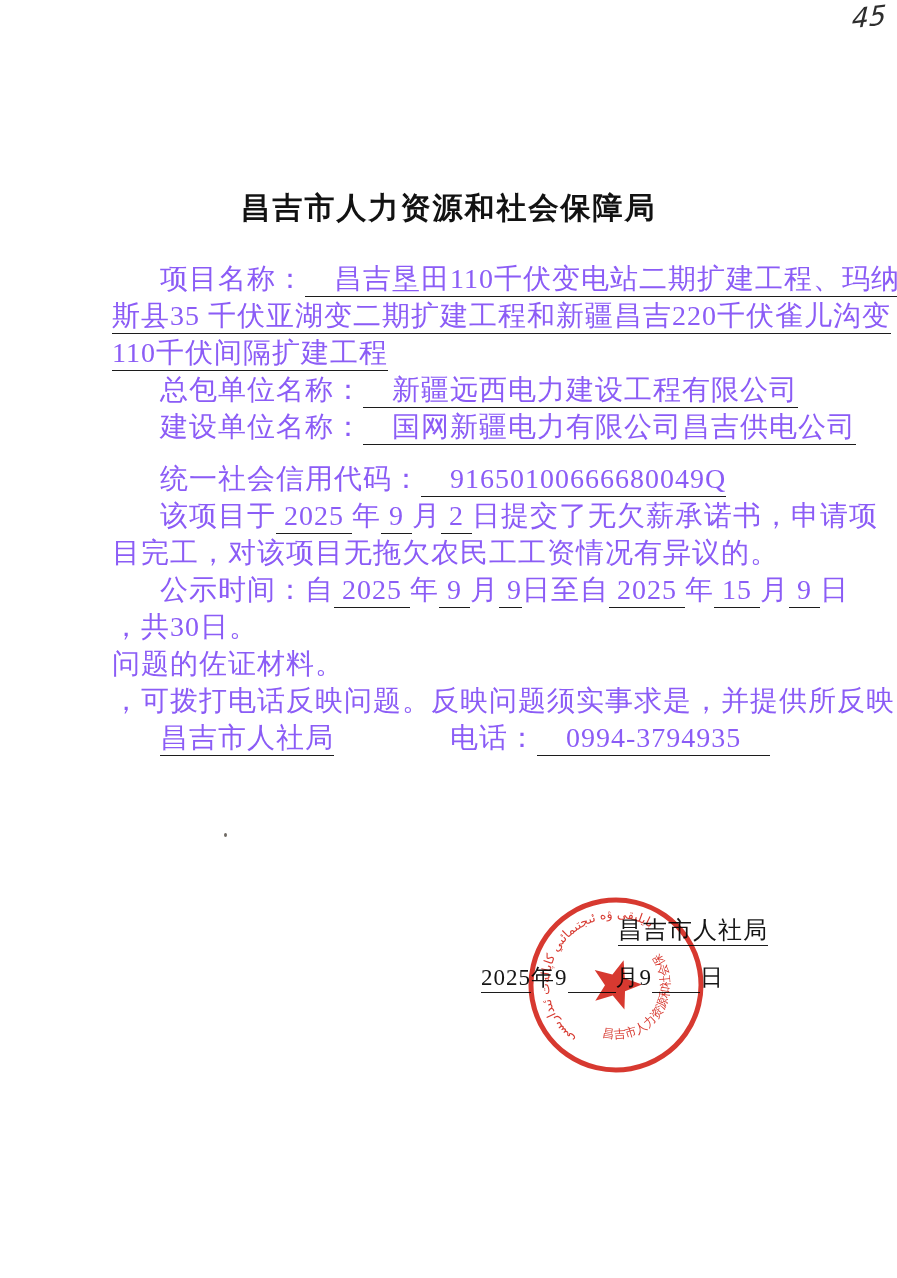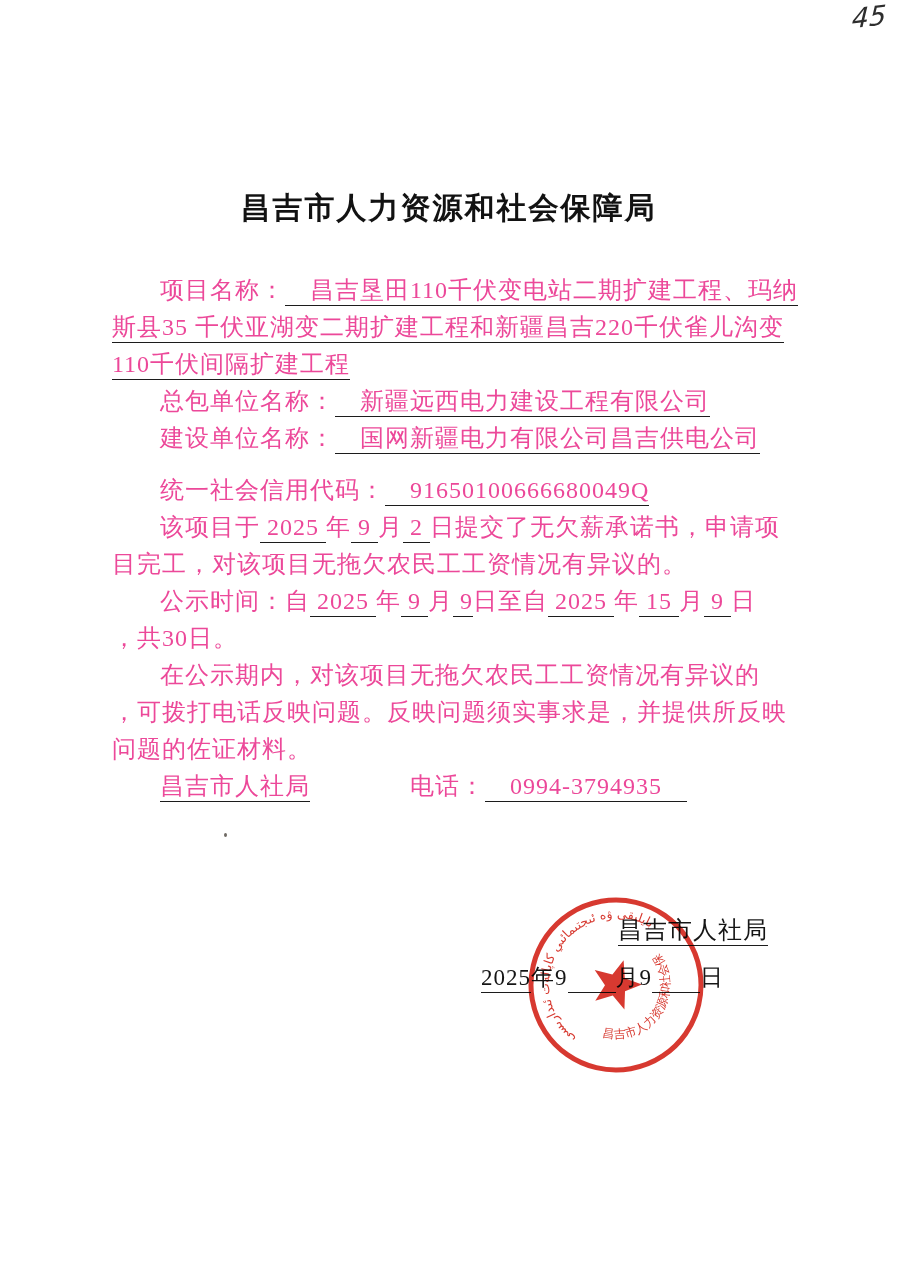--- a/index.html
+++ b/index.html
@@ -18,22 +18,22 @@
     transform:rotate(-7deg) skewX(-10deg);
     font-style:italic;
   }
   .doc-title{
     position:absolute;top:188px;left:0;width:100%;
     text-align:center;
     font-size:30px;font-weight:bold;
     letter-spacing:2px;color:#121212;
   }
   .doc-body{
-    position:absolute;left:112px;top:272px;width:700px;
-    font-size:24px;letter-spacing:1px;color:#ec4899;
+    position:absolute;left:112px;top:260px;width:700px;
+    font-size:28px;letter-spacing:1px;color:#8b5cf6;
   }
   .line{height:37px;line-height:37px;white-space:nowrap;}
   .indent{padding-left:48px;}
   .gap{margin-top:15px;}
   .u{border-bottom:1.6px solid #1c1c1c;padding-bottom:2px;}
   .speck{
     position:absolute;left:224px;top:833px;
     width:3px;height:4px;background:#6f6a64;border-radius:50%;
   }
   .sig-org{
@@ -64,23 +64,22 @@
     <div class="line indent"><span>项目名称：</span><span class="u">　昌吉垦田110千伏变电站二期扩建工程、玛纳</span></div>
     <div class="line"><span class="u">斯县35 千伏亚湖变二期扩建工程和新疆昌吉220千伏雀儿沟变</span></div>
     <div class="line"><span class="u">110千伏间隔扩建工程</span></div>
     <div class="line indent"><span>总包单位名称：</span><span class="u">　新疆远西电力建设工程有限公司</span></div>
     <div class="line indent"><span>建设单位名称：</span><span class="u">　国网新疆电力有限公司昌吉供电公司</span></div>
     <div class="line indent gap"><span>统一社会信用代码：</span><span class="u">　91650100666680049Q</span></div>
     <div class="line indent"><span>该项目于</span><span class="u"> 2025 </span><span>年</span><span class="u"> 9 </span><span>月</span><span class="u"> 2 </span><span>日提交了无欠薪承诺书，申请项</span></div>
     <div class="line"><span>目完工，对该项目无拖欠农民工工资情况有异议的。</span></div>
     <div class="line indent"><span>公示时间：自</span><span class="u"> 2025 </span><span>年</span><span class="u"> 9 </span><span>月</span><span class="u"> 9</span><span>日至自</span><span class="u"> 2025 </span><span>年</span><span class="u"> 15 </span><span>月</span><span class="u"> 9 </span><span>日</span></div>
     <div class="line"><span>，共30日。</span></div>
-    <div class="line indent"><span>在公示期内，对该项目无拖欠农民工工资情况有异议的</span></div>
+    <div class="line"><span>问题的佐证材料。</span></div>
     <div class="line"><span>，可拨打电话反映问题。反映问题须实事求是，并提供所反映</span></div>
-    <div class="line"><span>问题的佐证材料。</span></div>
     <div class="line indent"><span class="u">昌吉市人社局</span><span>　　　　</span><span>电话：</span><span class="u">　0994-3794935　</span></div>
   </div>
 
   <div class="speck"></div>
 
   <div class="sig-org"><span class="u">昌吉市人社局</span></div>
 
   <div class="sig-date"><span class="u">2025</span><span>年9</span><span class="u">　　</span><span>月9</span><span class="u">　　</span><span>日</span></div>
 
   <svg class="stamp" viewBox="0 0 184 184" width="184" height="184">

